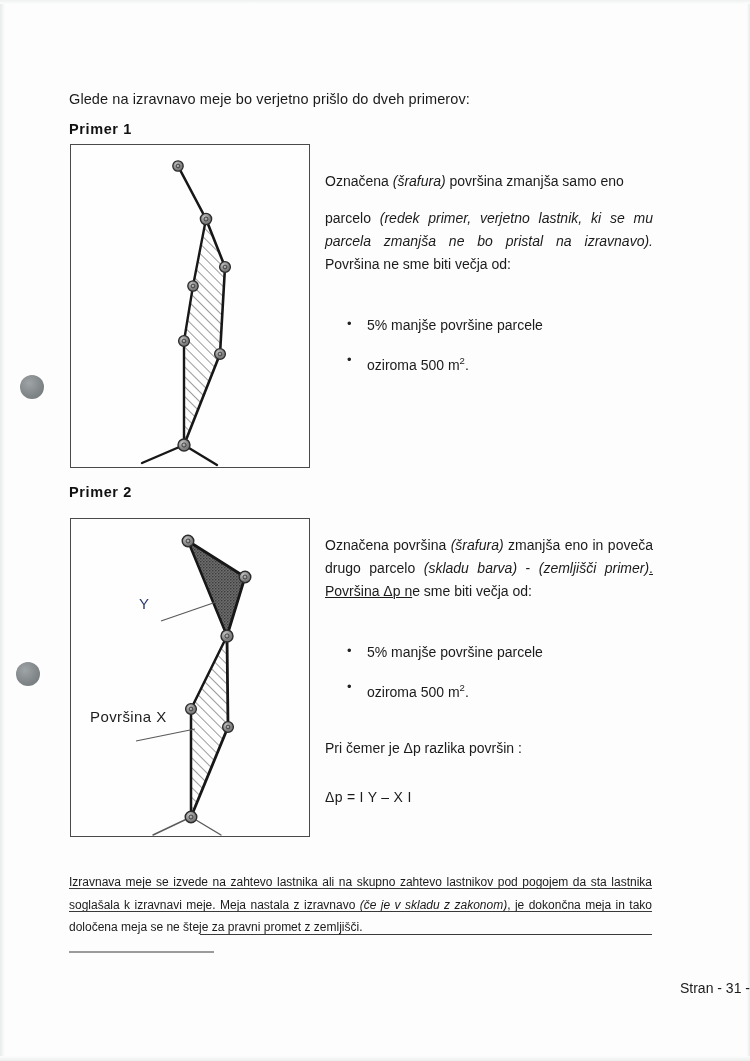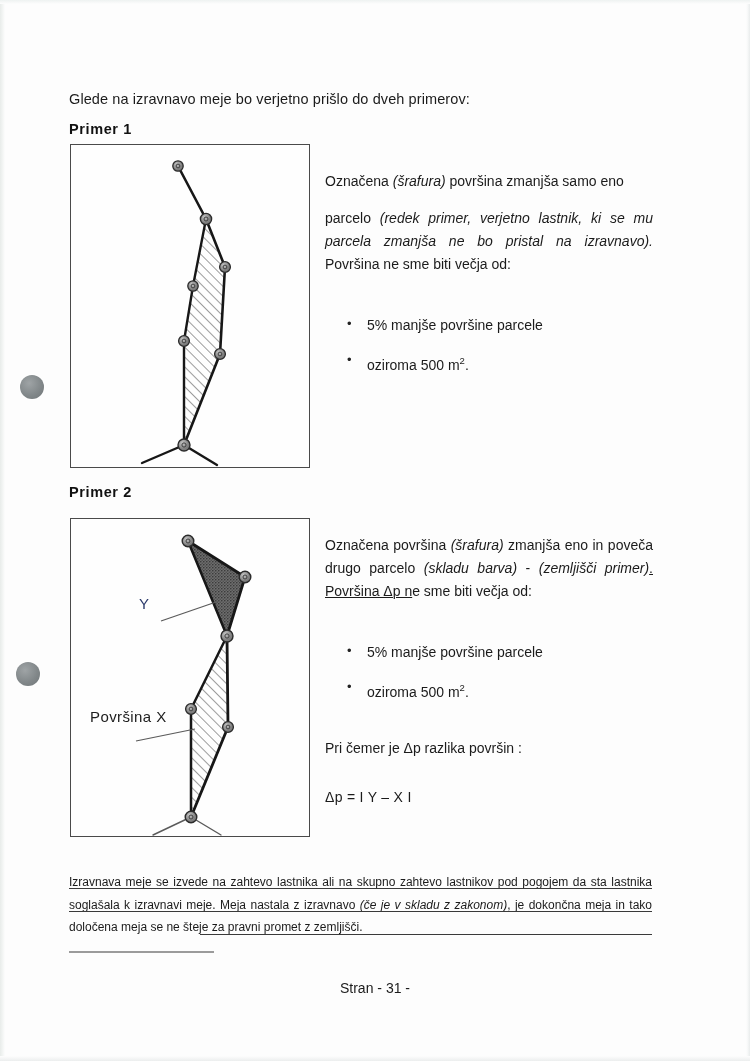--- a/index.html
+++ b/index.html
@@ -156,21 +156,21 @@
   .ul-line {
     position: absolute;
     background: #3a3a3a;
     height: 1px;
   }
 
   .footer {
     position: absolute;
     left: 0; right: 0;
     top: 980px;
-    text-align: center;
+    text-align: right;
     font-size: 14px;
     color: #1b1b1b;
   }
 
   .label-y {
     position: absolute;
     left: 139px;
     top: 595px;
     font-size: 15px;
     color: #2b3a6b;

